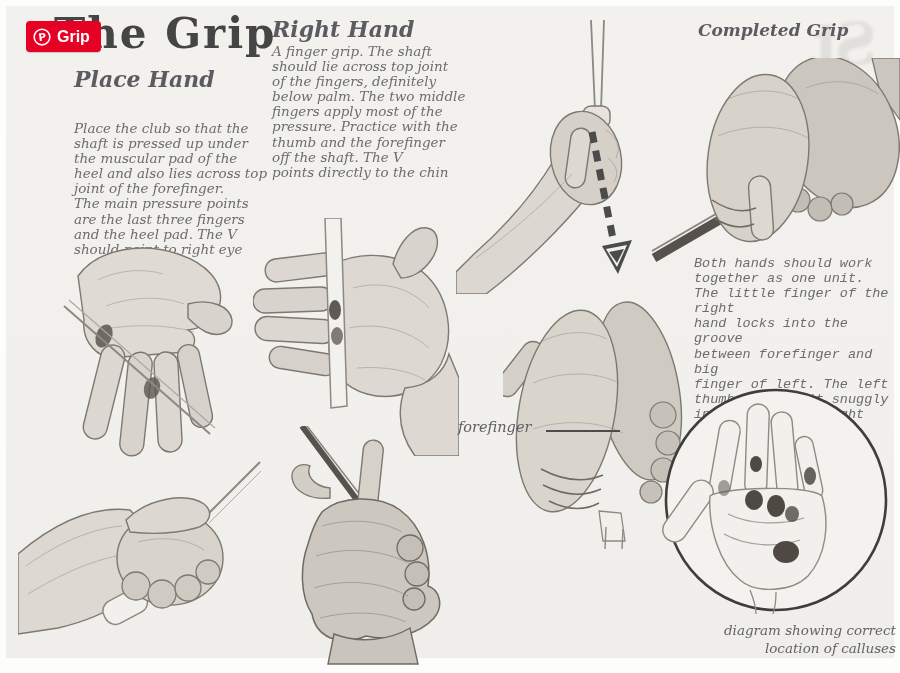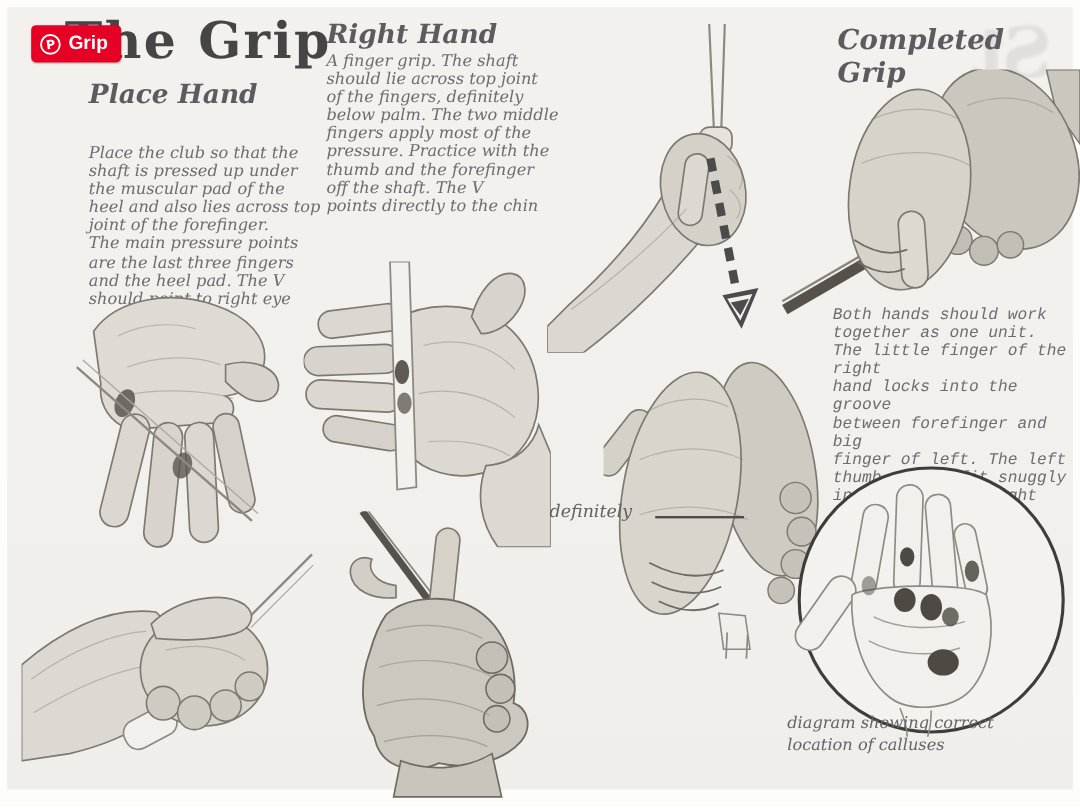--- a/index.html
+++ b/index.html
@@ -18,21 +18,21 @@
          text-decoration:none;cursor:pointer;box-shadow:0 1px 1px rgba(0,0,0,.18);}
   .pin-logo{display:flex;align-items:center;}
   .heading{position:absolute;margin:0;font-style:italic;font-weight:bold;font-size:22px;
          color:#5b5b60;}
   .bodytext{position:absolute;margin:0;font-style:italic;font-size:13.5px;line-height:15.1px;
          color:#6c6c71;white-space:pre-line;}
   .illus{position:absolute;}
   .prepressure{position:absolute;left:458px;top:419px;font-style:italic;font-size:14.5px;
          color:#5f5f64;}
   .lead-line{position:absolute;left:546px;top:430px;width:74px;height:2px;background:#4c4c4c;}
-  .caption{position:absolute;left:656px;top:594px;width:240px;margin:0;text-align:left;
+  .caption{position:absolute;left:656px;top:621px;width:240px;margin:0;text-align:right;
          font-style:italic;font-size:13.5px;line-height:18px;color:#63636a;white-space:pre-line;}
   svg .ln{stroke:#7d7870;stroke-width:1.4;}
   svg .hatch{stroke:#8a857c;stroke-width:1;fill:none;opacity:.45;}
 </style>
 </head>
 <body>
 
 <div class="stage">
   <div class="scan"></div>
 
@@ -65,21 +65,21 @@
   <p class="bodytext" style="left:272px;top:44px;width:202px;">A finger grip. The shaft
 should lie across top joint
 of the fingers, definitely
 below palm. The two middle
 fingers apply most of the
 pressure. Practice with the
 thumb and the forefinger
 off the shaft. The V
 points directly to the chin</p>
 
-  <h2 class="heading" style="left:698px;top:20px;font-size:23px;">Completed Grip</h2>
+  <h2 class="heading" style="left:698px;top:20px;font-size:17px;">Completed Grip</h2>
   <p class="bodytext" style="left:694px;top:256px;width:206px;font-family:Liberation Mono, monospace;">Both hands should work
 together as one unit.
 The little finger of the right
 hand locks into the groove
 between forefinger and big
 finger of left. The left
 thumb should fit snuggly
 into the cup of right palm</p>
 
   <svg class="illus" style="left:48px;top:240px;" width="212" height="228" viewBox="0 0 212 228">
@@ -216,18 +216,18 @@
       <ellipse cx="96" cy="116" rx="9" ry="10"></ellipse>
       <ellipse cx="118" cy="122" rx="9" ry="11"></ellipse>
       <ellipse cx="134" cy="130" rx="7" ry="8" opacity=".8"></ellipse>
       <ellipse cx="152" cy="92" rx="6" ry="9" opacity=".85"></ellipse>
       <ellipse cx="128" cy="168" rx="13" ry="11"></ellipse>
     </g>
     <path d="M92,206 C96,216 98,224 98,230" fill="none" stroke="#8f8a82" stroke-width="1.3"></path>
     <path d="M118,208 C118,216 117,224 115,230" fill="none" stroke="#8f8a82" stroke-width="1.3"></path>
   </svg>
 
-  <span class="prepressure">definitely</span>
+  <span class="prepressure">forefinger</span>
   <span class="lead-line"></span>
 
   <p class="caption">diagram showing correct
 location of calluses</p>
 </div>
 
 </body></html>

